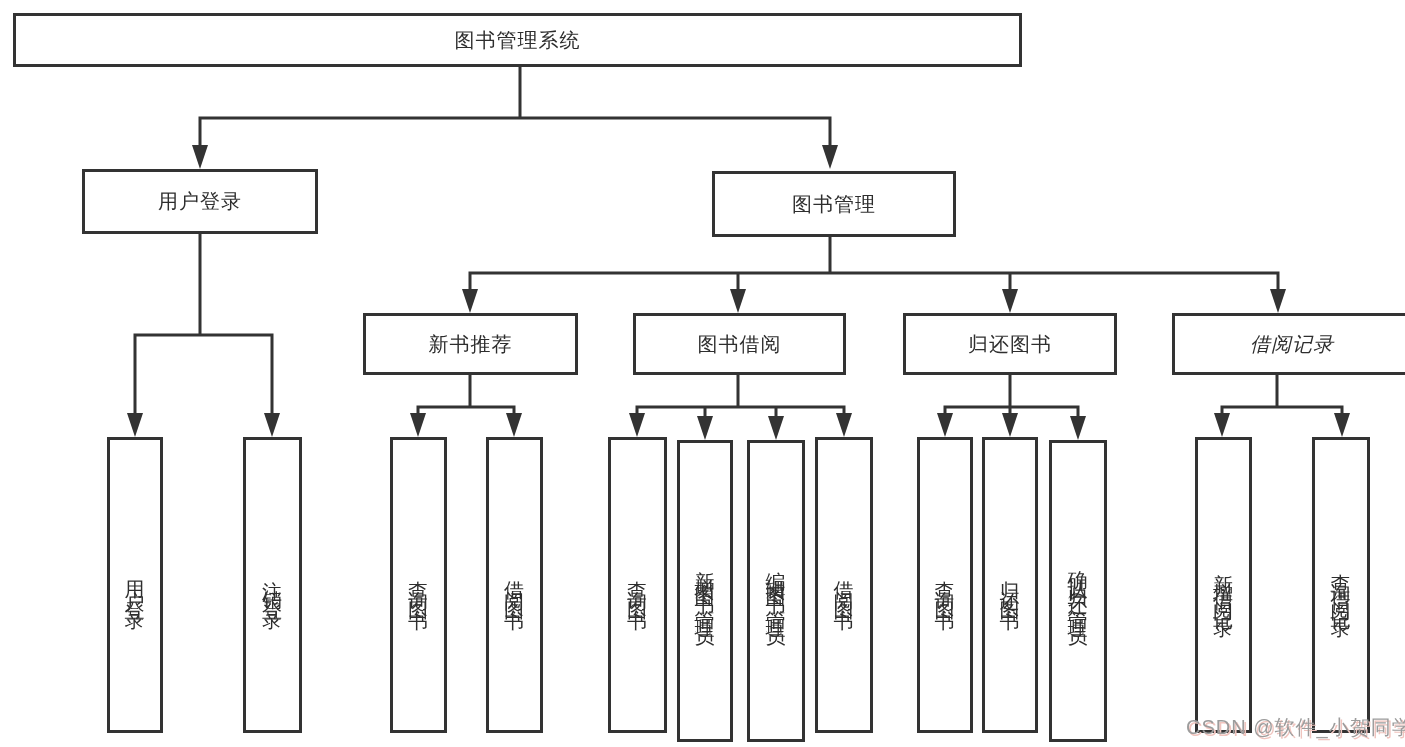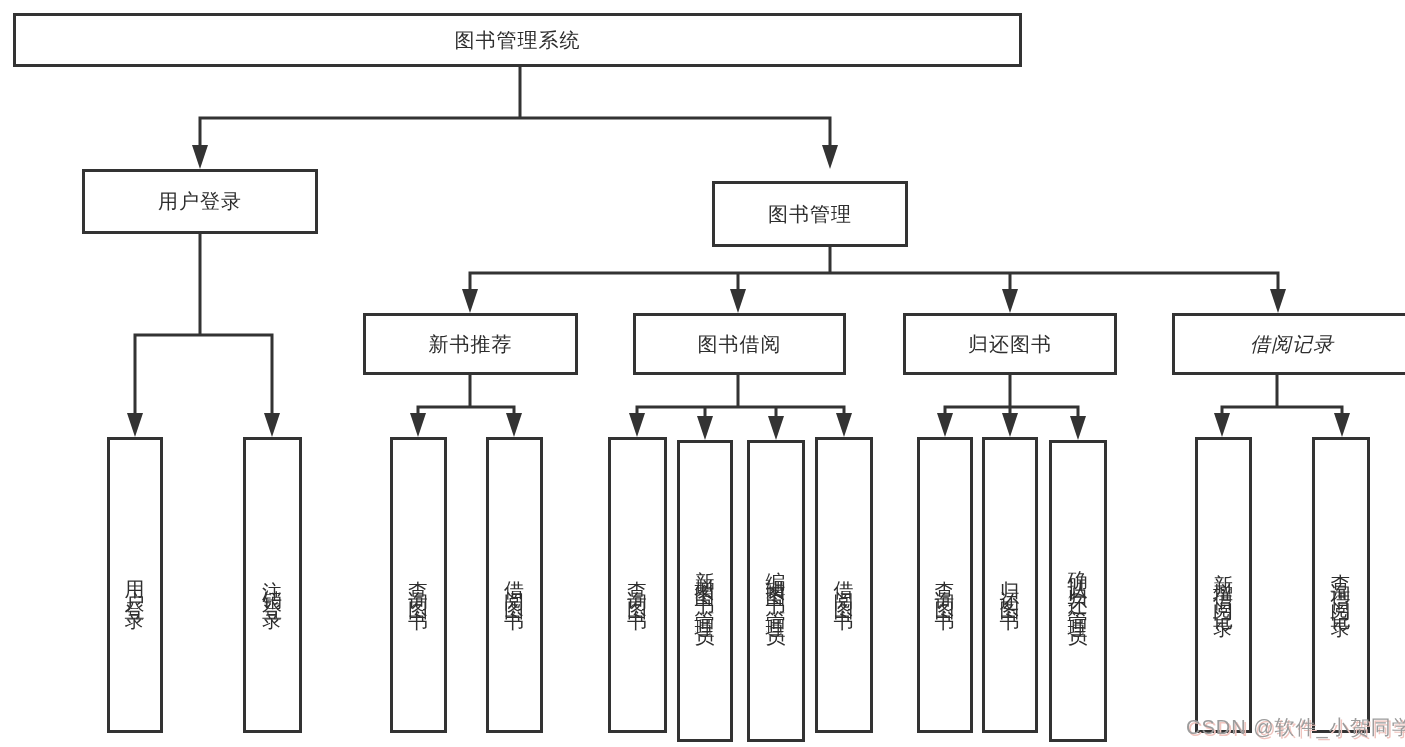--- a/index.html
+++ b/index.html
@@ -86,21 +86,21 @@
       <polygon points="1010,437 1002,413 1018,413"></polygon>
       <polygon points="1078,440 1070,416 1086,416"></polygon>
       <polygon points="1222,437 1214,413 1230,413"></polygon>
       <polygon points="1342,437 1334,413 1350,413"></polygon>
     </g>
   </svg>
 
   <div class="box h-box" style="left:13px; top:13px; width:1009px; height:54px;">图书管理系统</div>
 
   <div class="box h-box" style="left:82px; top:169px; width:236px; height:65px;">用户登录</div>
-  <div class="box h-box" style="left:712px; top:181px; width:196px; height:66px;">图书管理</div>
+  <div class="box h-box" style="left:712px; top:171px; width:244px; height:66px;">图书管理</div>
 
   <div class="box h-box" style="left:363px; top:313px; width:215px; height:62px;">新书推荐</div>
   <div class="box h-box" style="left:633px; top:313px; width:213px; height:62px;">图书借阅</div>
   <div class="box h-box" style="left:903px; top:313px; width:214px; height:62px;">归还图书</div>
   <div class="box h-box" style="left:1172px; top:313px; width:240px; height:62px;font-style:italic;">借阅记录</div>
 
   <div class="box v-box" style="left:107px; top:437px; width:56px; height:296px;">用户登录</div>
   <div class="box v-box" style="left:243px; top:437px; width:59px; height:296px;">注销登录</div>
 
   <div class="box v-box" style="left:390px; top:437px; width:57px; height:296px;">查询图书</div>

